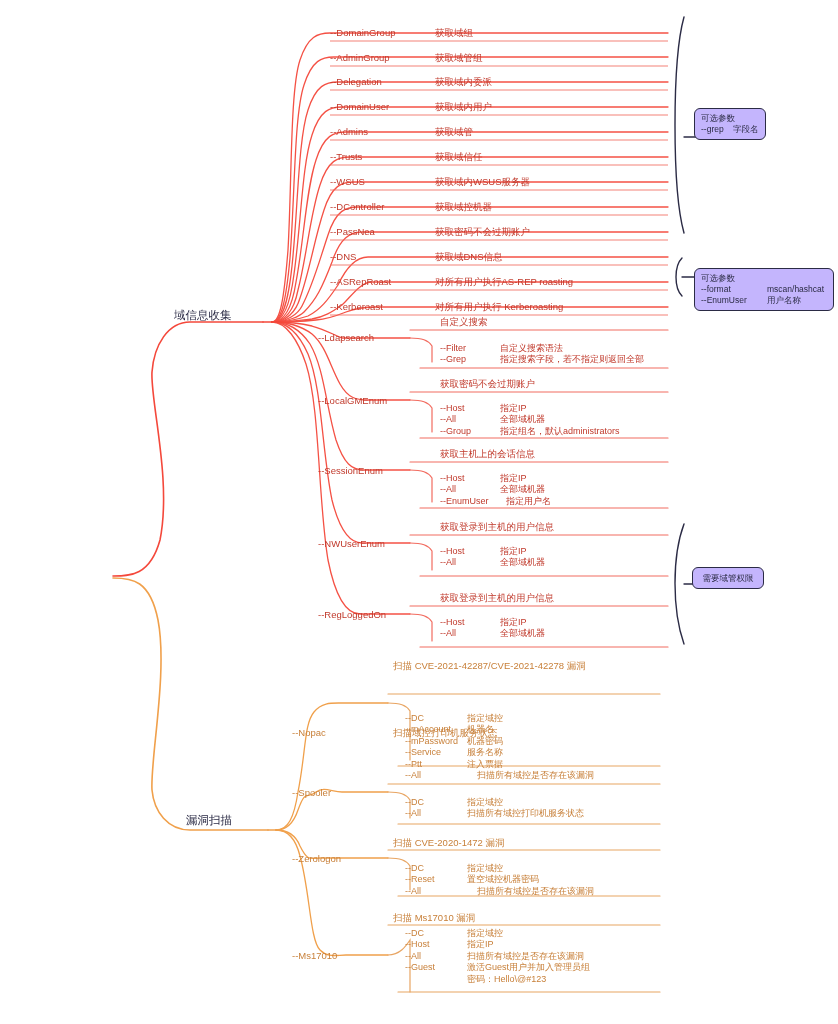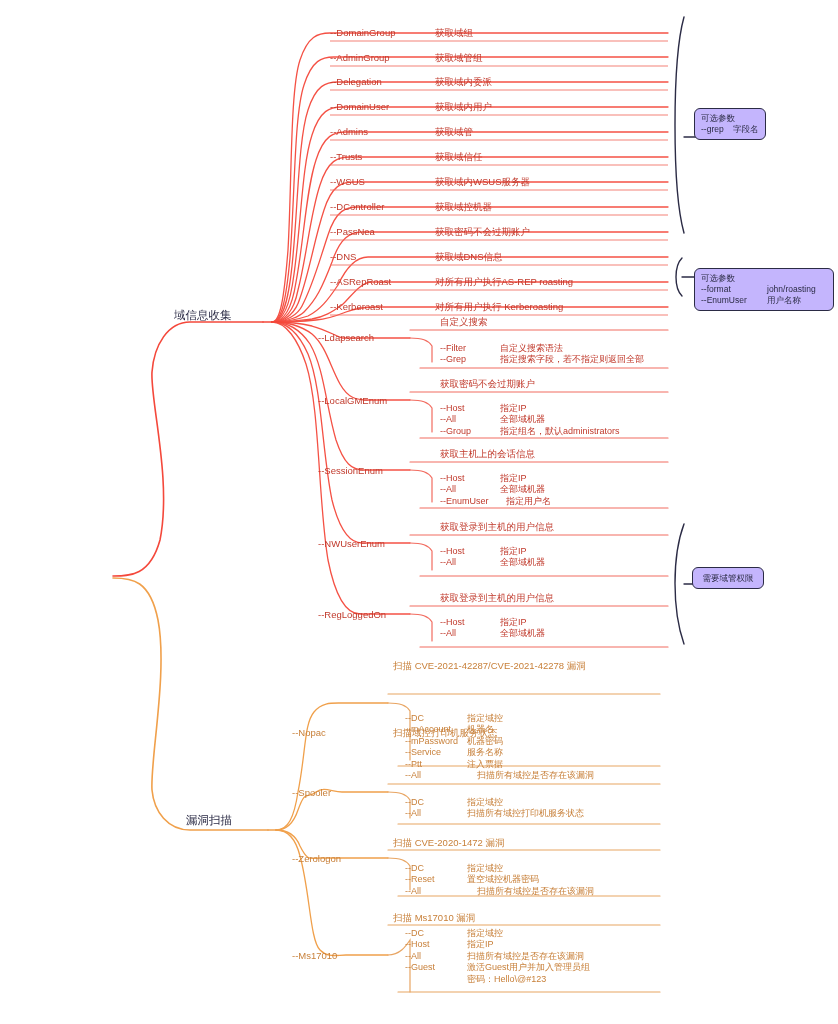--- a/index.html
+++ b/index.html
@@ -484,21 +484,21 @@
     <div class="crow">
       <span class="ck">--grep</span>
       <span class="cv" style="left:32px;">字段名</span>
     </div>
   </div>
 
   <div class="callout" style="left:694px; top:268px; width:140px;">
     <div class="ctitle">可选参数</div>
     <div class="crow">
       <span class="ck">--format</span>
-      <span class="cv" style="left:66px;">john/roasting</span>
+      <span class="cv" style="left:66px;">mscan/hashcat</span>
     </div>
     <div class="crow">
       <span class="ck">--EnumUser</span>
       <span class="cv" style="left:66px;">用户名称</span>
     </div>
   </div>
 
   <div class="callout" style="left:692px; top:567px; width:72px; display:flex; align-items:center; justify-content:center; height:22px; padding:0;">
     <div class="ctitle">需要域管权限</div>
   </div>

